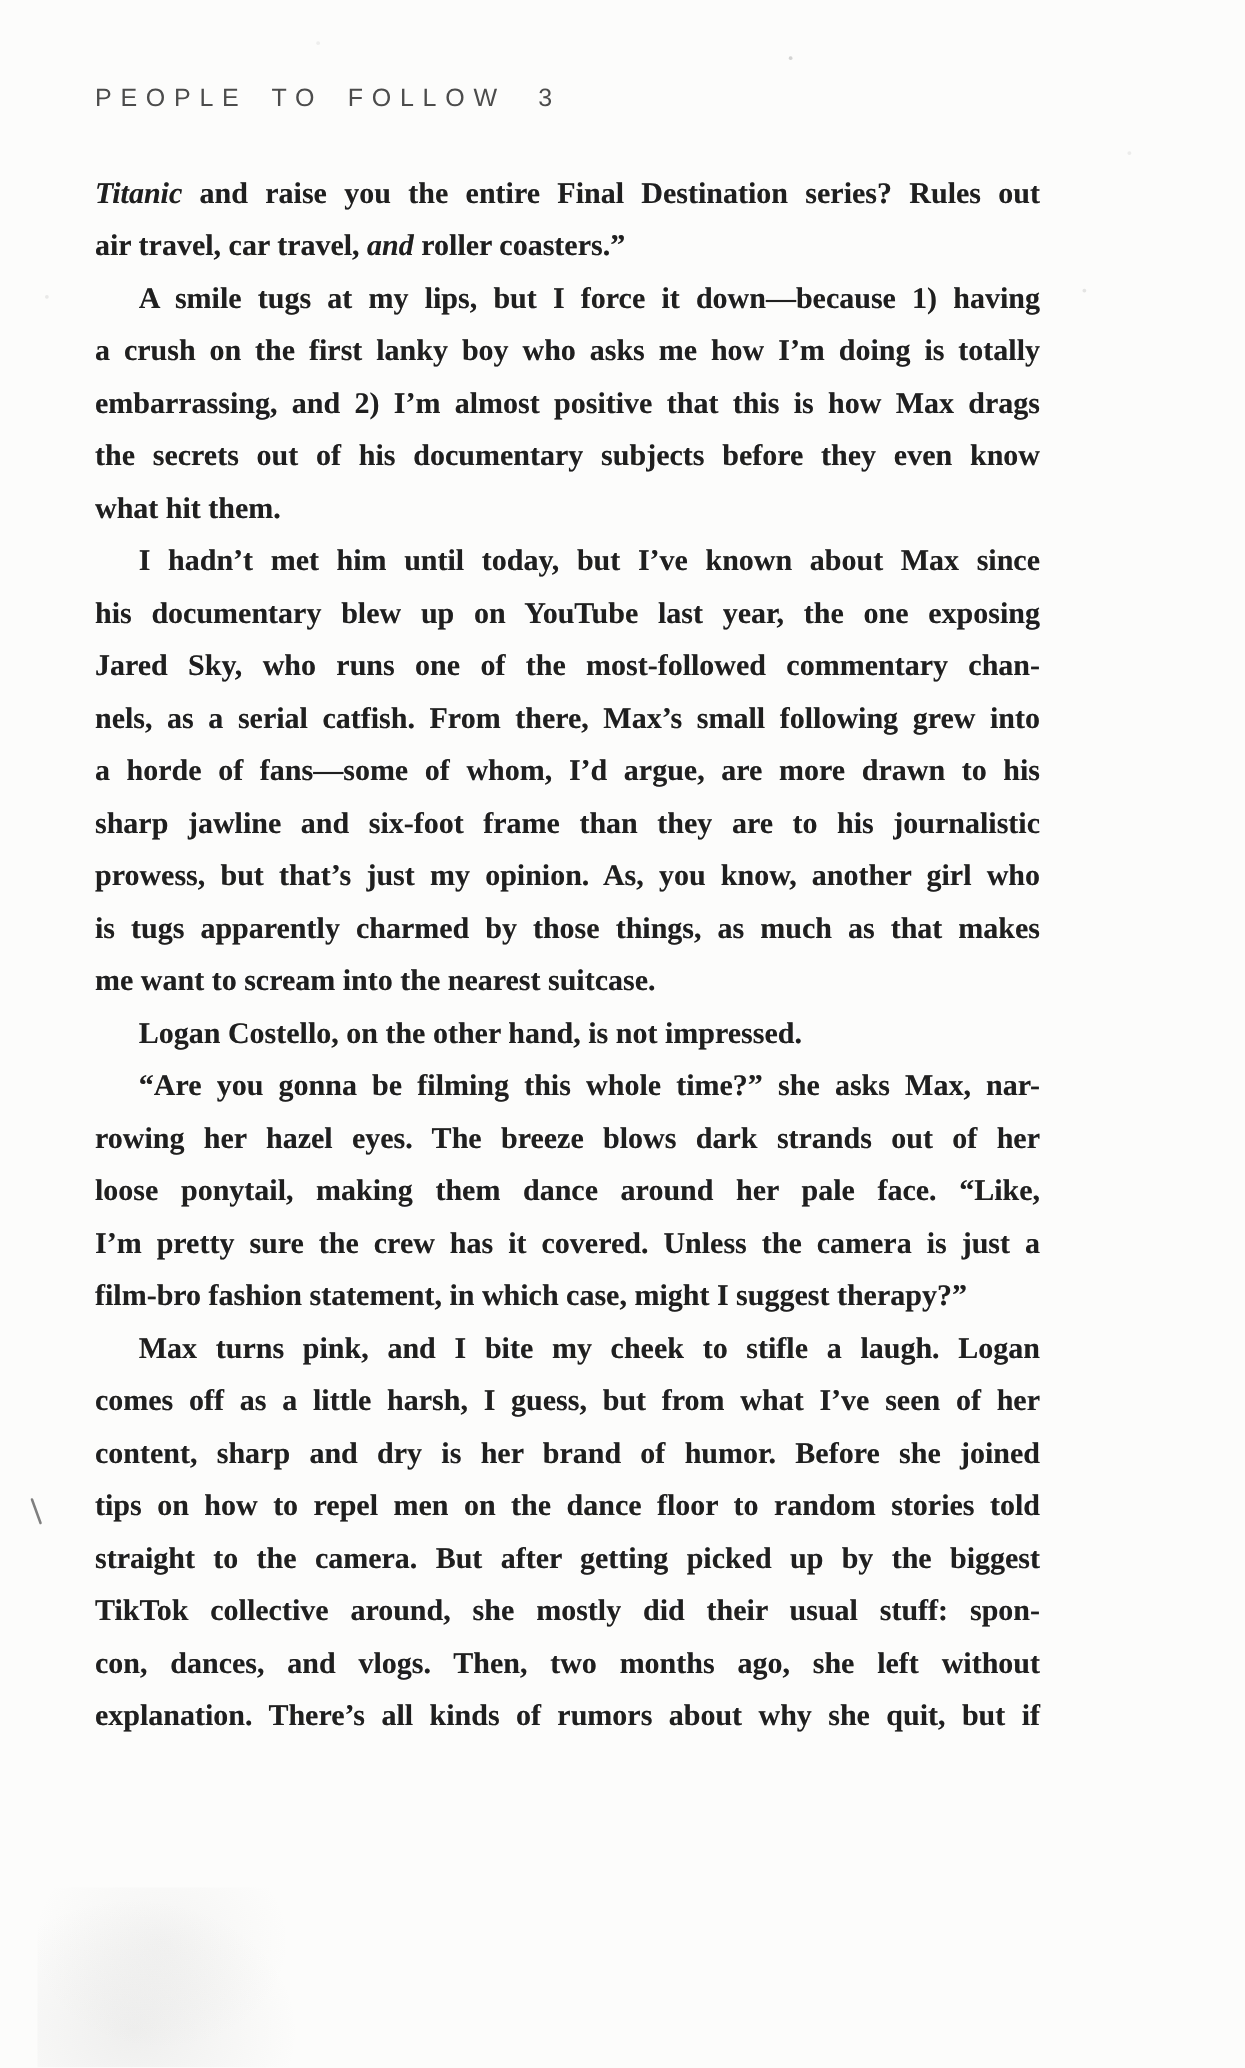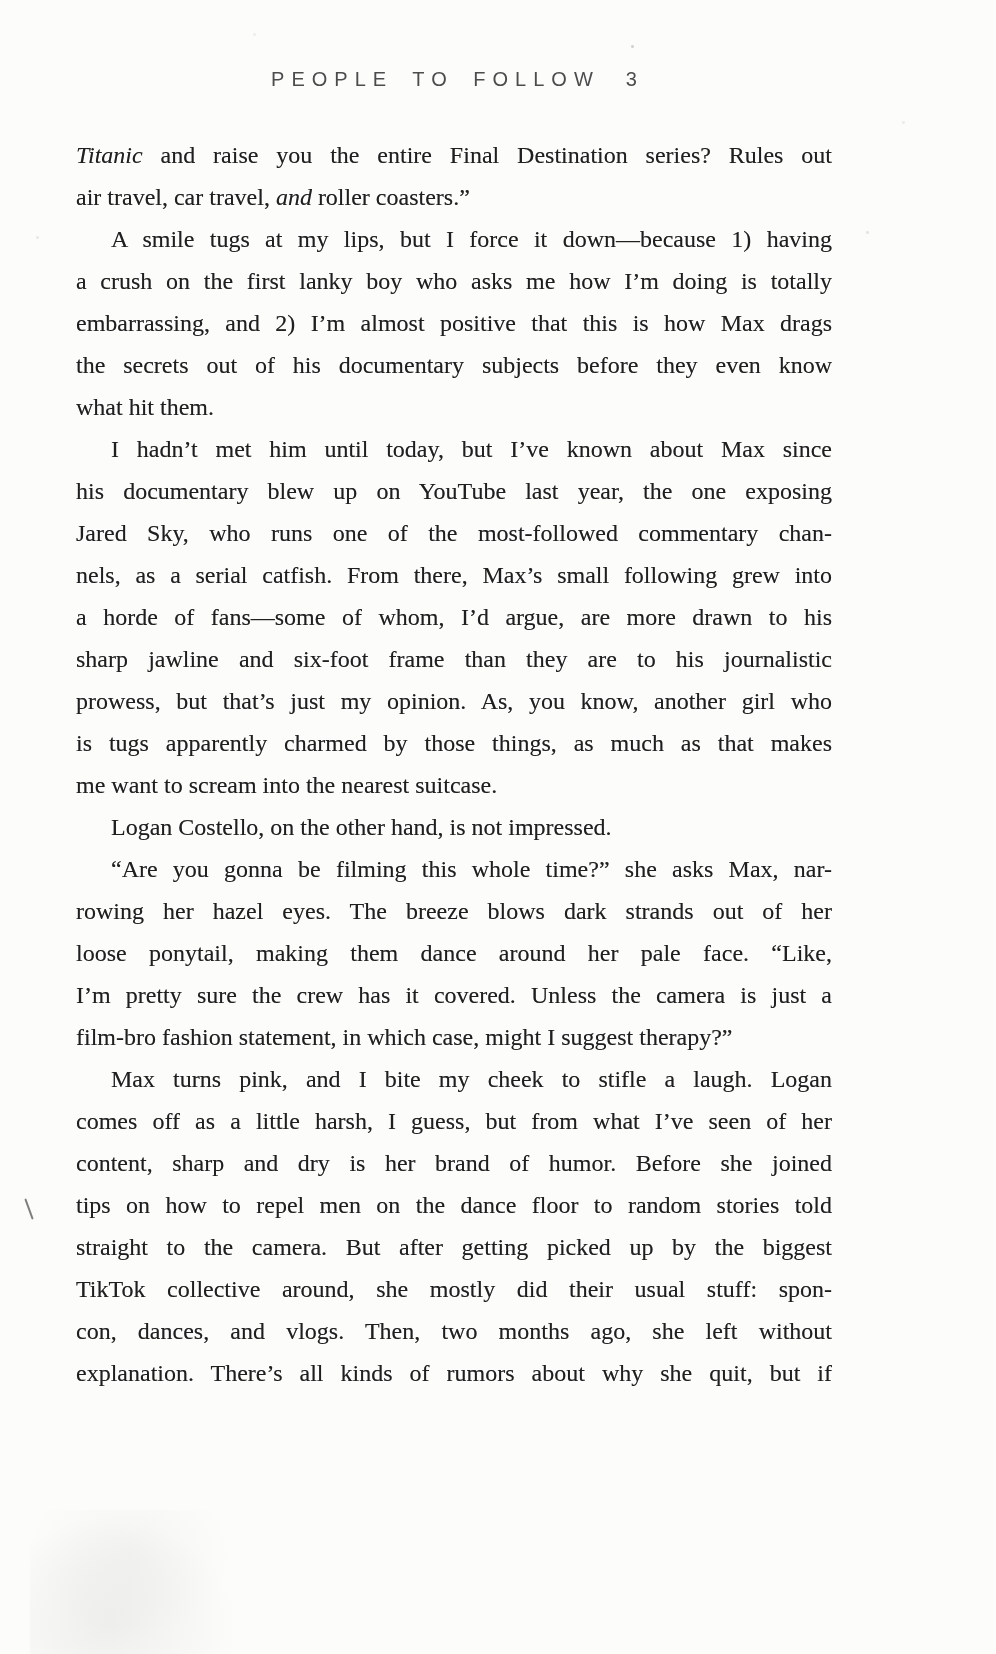--- a/index.html
+++ b/index.html
@@ -16,21 +16,20 @@
     width: 996px;
     height: 1654px;
     background: #fcfcfb;
   }
   
   .running-header {
     position: absolute;
     top: 64px;
     left: 76px;
     width: 756px;
-    text-align: center;
     font-family: "Liberation Sans", sans-serif;
     font-size: 20px;
     line-height: 30px;
     letter-spacing: 7px;
     word-spacing: 7px;
     color: #4c4c4c;
     white-space: nowrap;
   }
   .running-header .page-num {
     margin-left: 26px;
@@ -39,21 +38,21 @@
   
   .body-text {
     position: absolute;
     top: 134px;
     left: 76px;
     width: 756px;
     font-size: 24px;
     color: #1f1f1f;
     text-shadow: 0 0 0.5px rgba(35,35,35,0.45);
   }
-  .para { margin: 0; }
+  .para { margin: 0; font-weight: bold; }
   .line {
     line-height: 42px;
     height: 42px;
     text-align: justify;
     text-align-last: justify;
     text-justify: inter-word;
   }
   .line.end { text-align-last: left; }
   .line.ind { text-indent: 35px; }
   .it { font-style: italic; }

